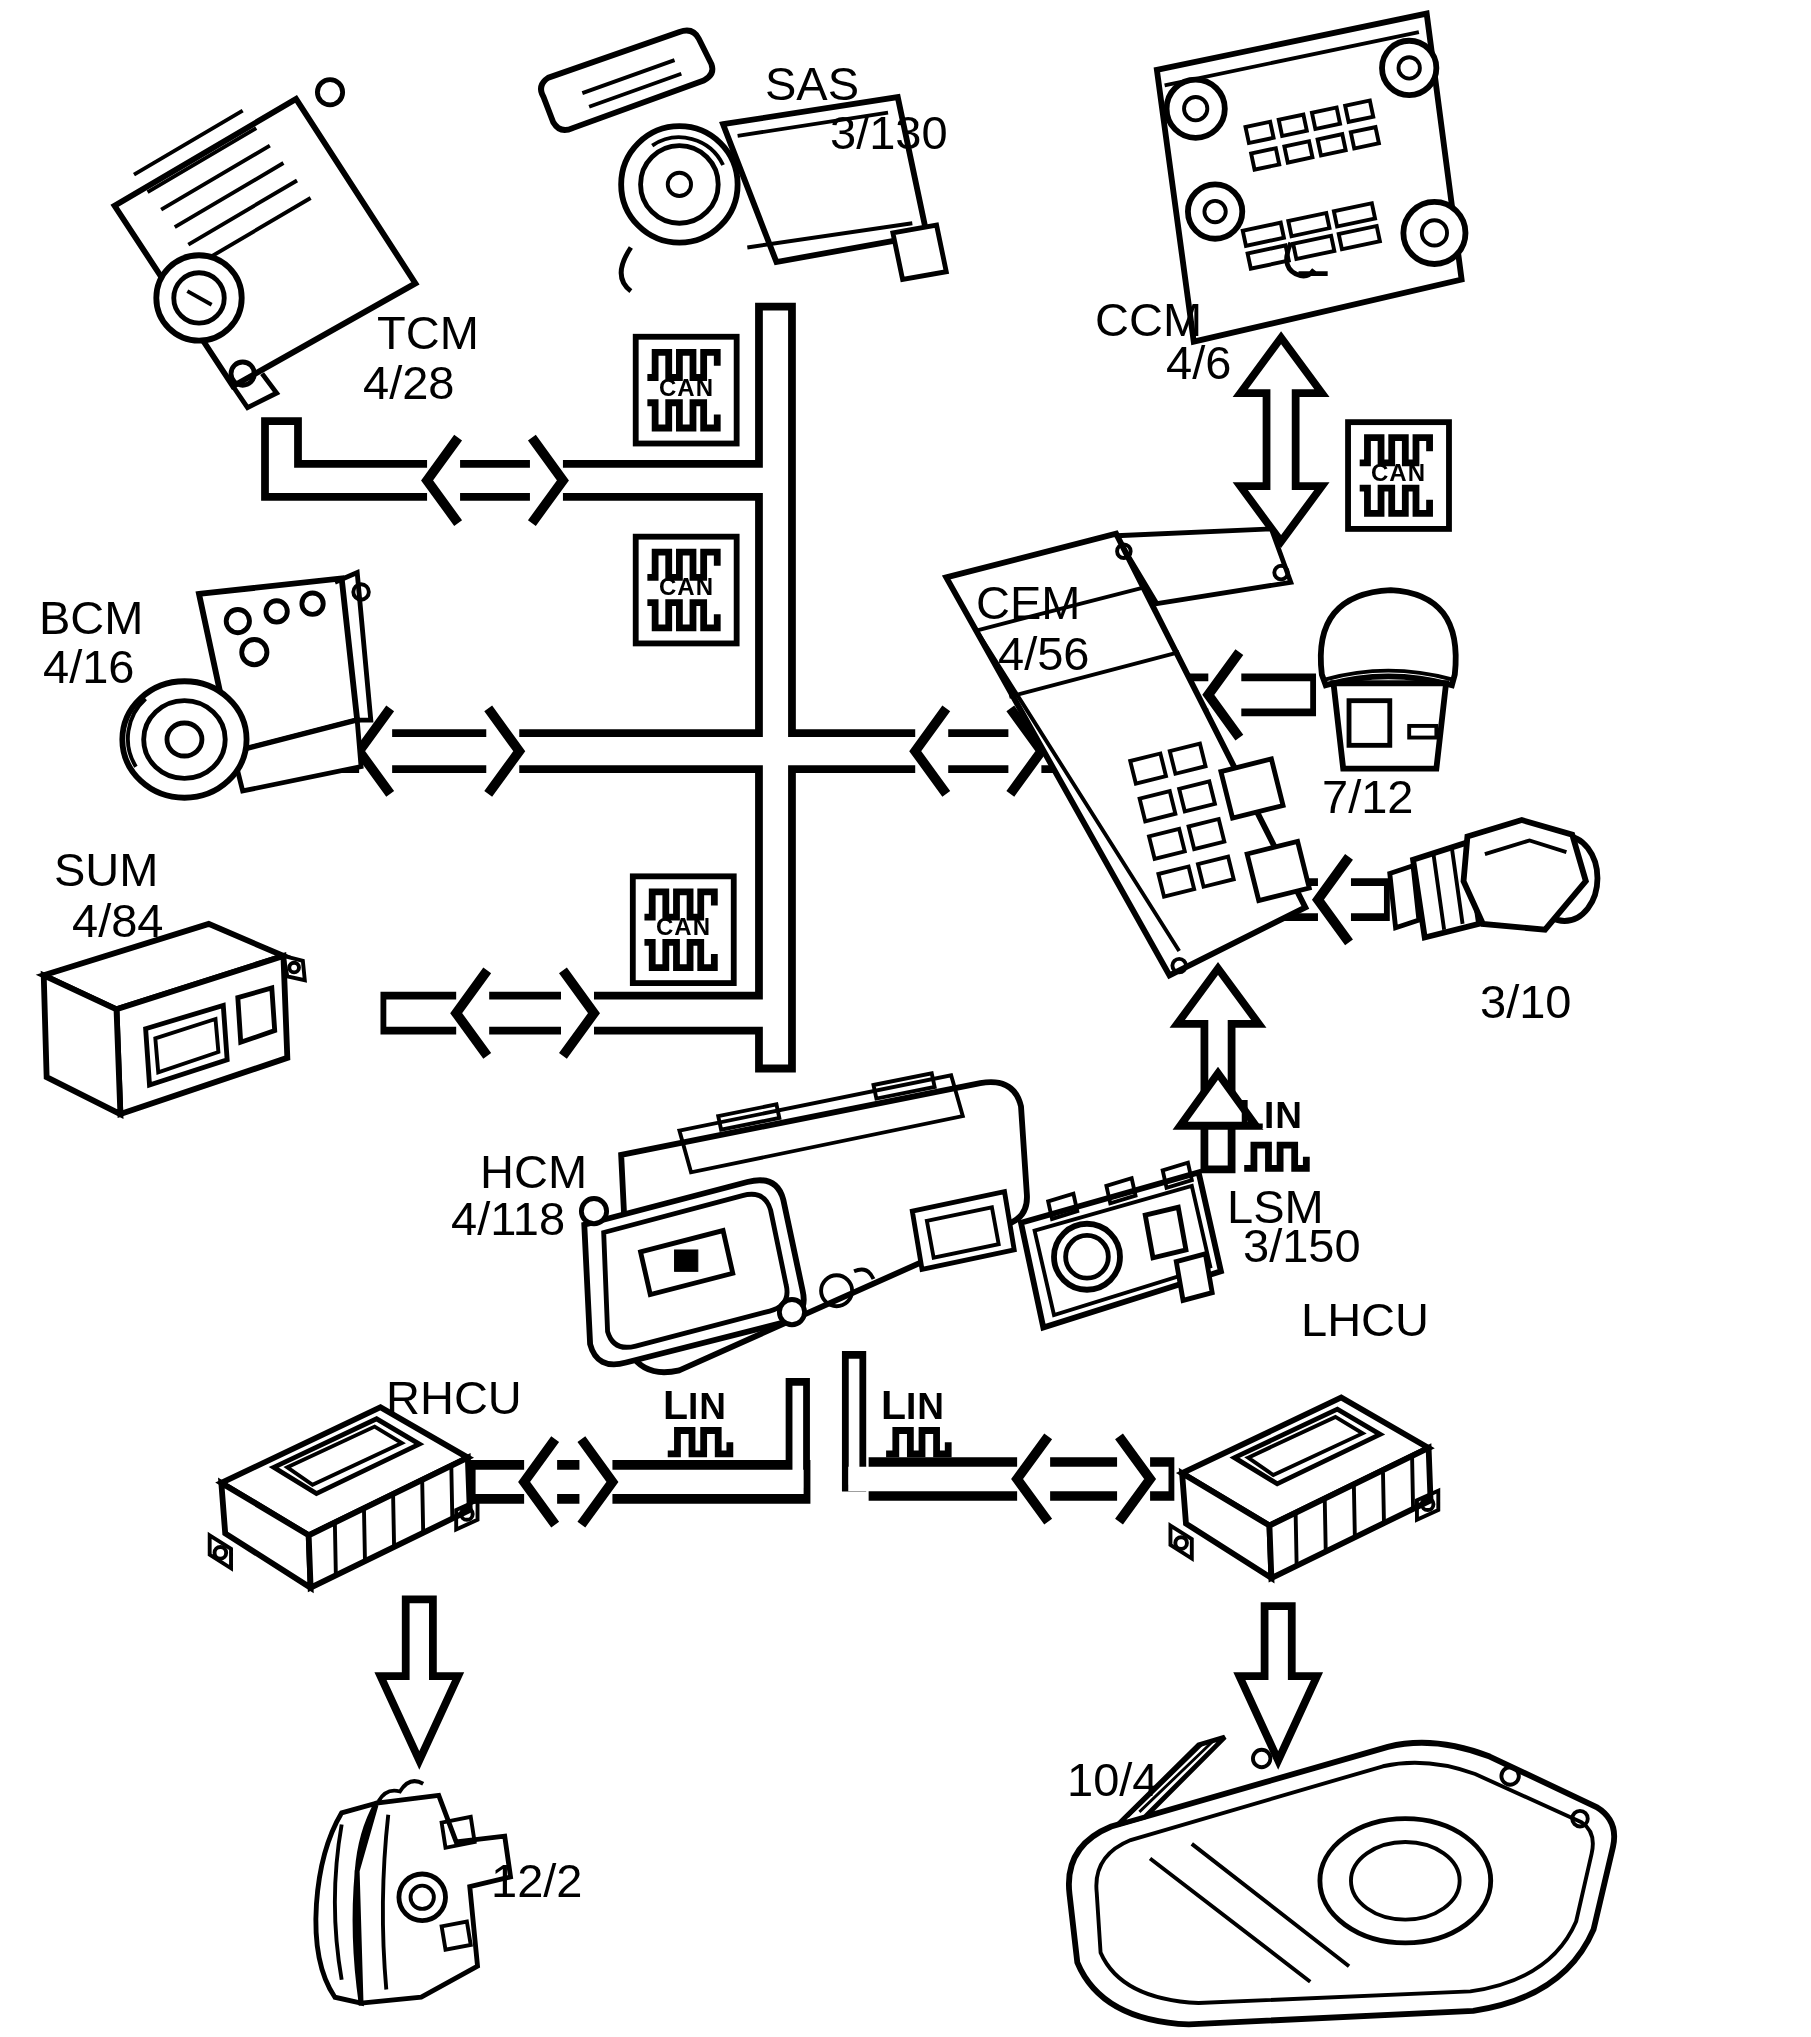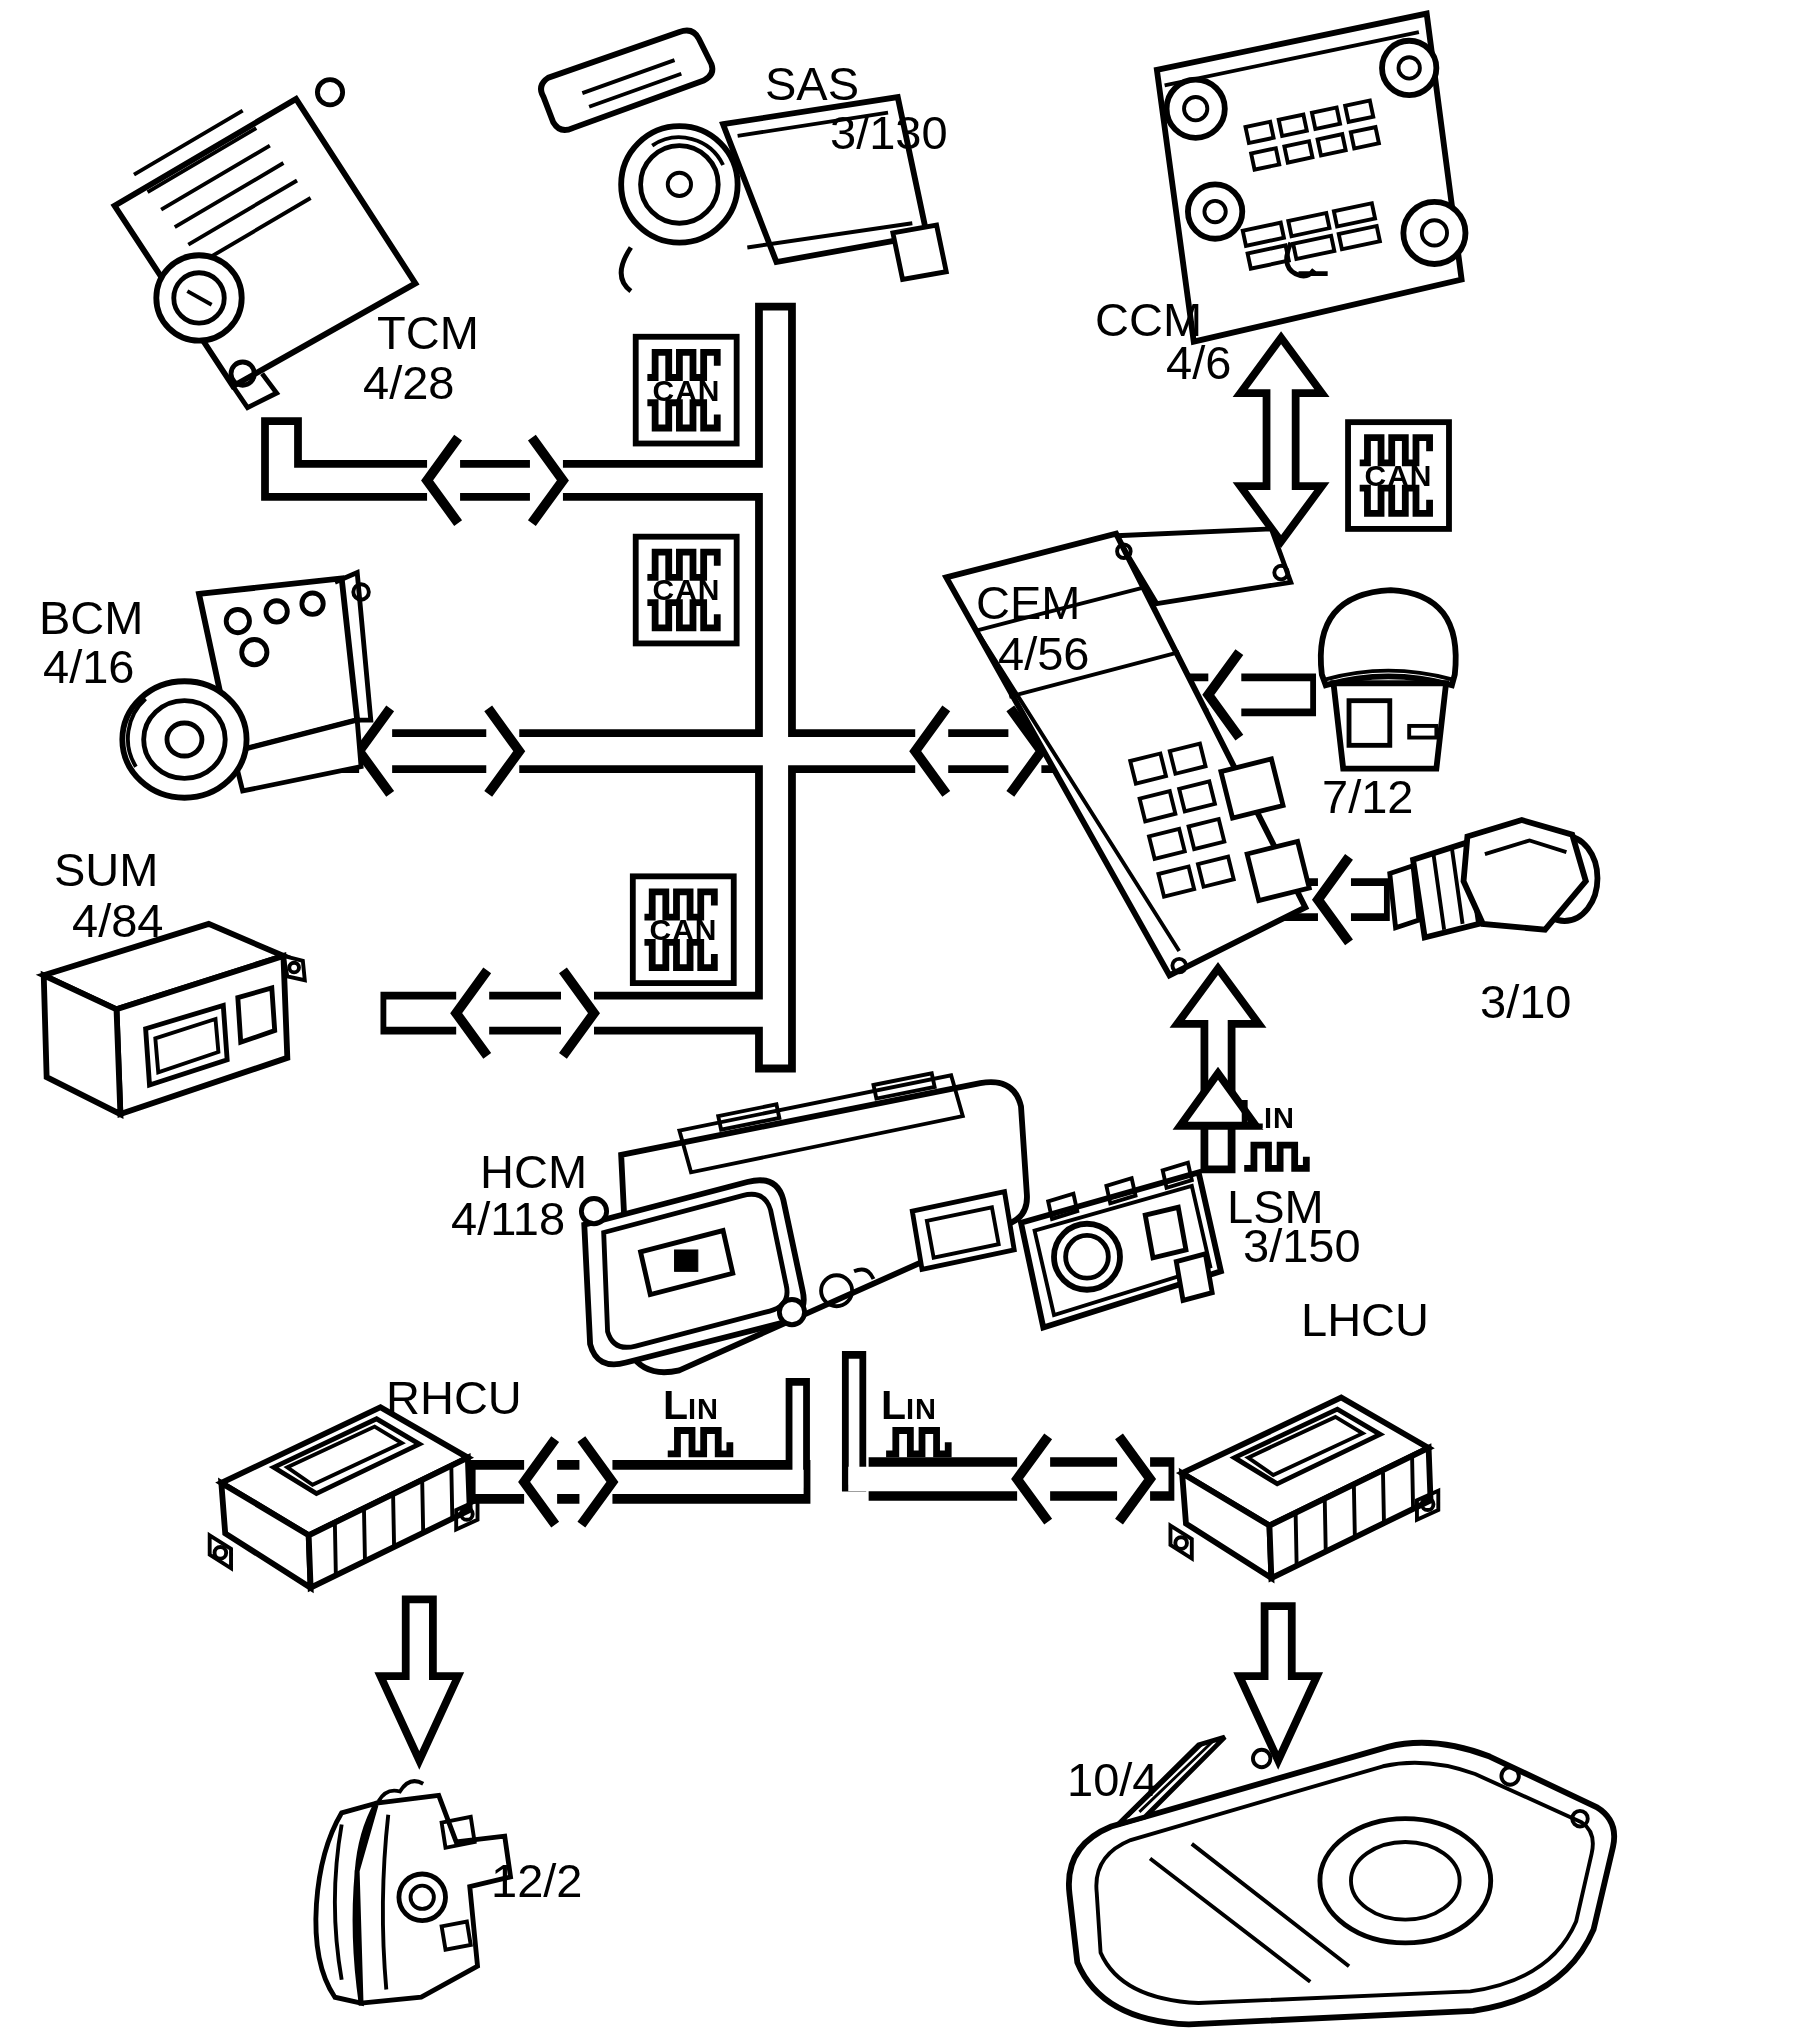--- a/index.html
+++ b/index.html
@@ -1,23 +1,23 @@
 <!DOCTYPE html>
 <html><head>
 <meta charset="utf-8">
 <style>
   html,body{margin:0;padding:0;background:#fff;}
   #stage{position:relative;width:1772px;height:2038px;background:#fff;overflow:hidden;
          font-family:"Liberation Sans", sans-serif;color:#000;}
   #art{position:absolute;left:0;top:0;}
   .lbl{position:absolute;font-size:47px;line-height:1.0;white-space:nowrap;color:#000;}
-  .canlbl{position:absolute;width:101px;text-align:center;font-size:30px;font-weight:bold;letter-spacing:1px;}
+  .canlbl{position:absolute;width:101px;text-align:center;font-size:24px;font-weight:bold;letter-spacing:1px;}
   .linlbl{position:absolute;font-weight:bold;white-space:nowrap;}
   .linlbl .big{font-size:41px;}
-  .linlbl .small{font-size:29px;letter-spacing:1px;}
+  .linlbl .small{font-size:37px;letter-spacing:1px;}
 </style>
 </head>
 <body>
 
 <div id="stage">
 
 <svg id="art" width="1812" height="2038" viewBox="0 0 1867 2100">
   <defs>
     <g id="canbox">
       <rect x="0" y="0" width="104" height="110" fill="#fff" stroke="#000" stroke-width="6"></rect>

